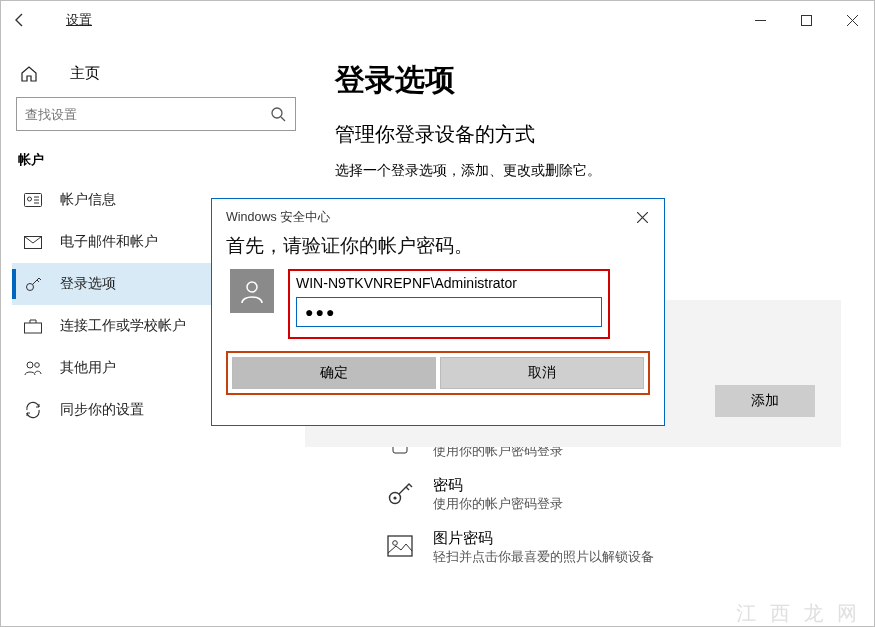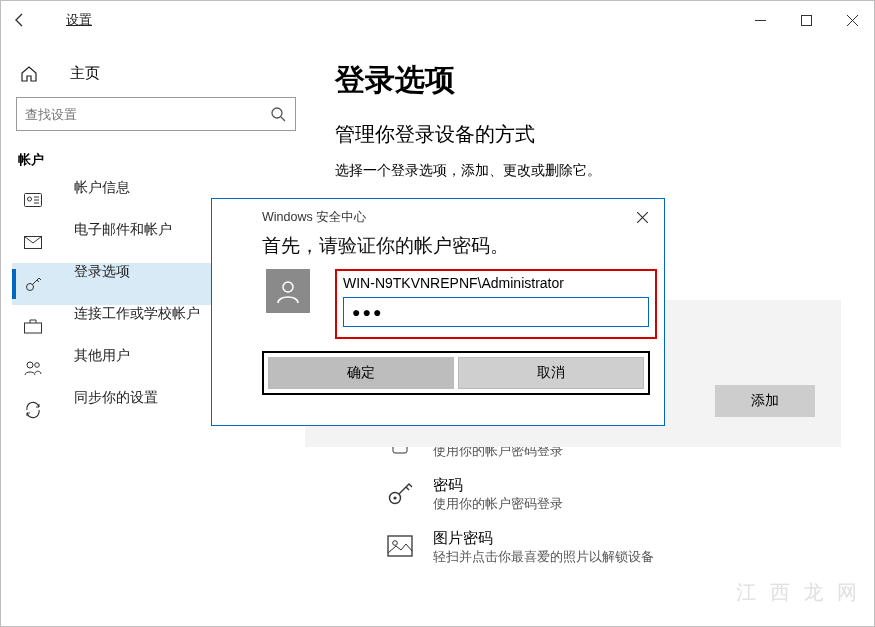--- a/index.html
+++ b/index.html
@@ -23,21 +23,21 @@
 
   .home-row { display:flex; align-items:center; gap:32px; padding:6px 6px 14px 8px; font-size:15px; }
 
   .search { position:relative; width:280px; height:34px; border:1px solid #999; display:flex; align-items:center; margin-left:4px; }
   .search input { border:none; outline:none; flex:1; font-size:13px; padding:0 8px; height:100%; background:transparent; }
   .search .s-icon { width:34px; display:flex; align-items:center; justify-content:center; color:#555; }
 
   .section-label { font-size:13px; font-weight:700; margin:20px 0 6px 6px; }
 
   .nav { margin-top:10px; }
-  .nav-item { display:flex; gap:32px; height:42px; padding-left:12px; font-size:14px; color:#222; cursor:pointer; position:relative; }
+  .nav-item { display:flex; align-items:center; gap:18px; height:42px; padding-left:12px; font-size:14px; color:#222; cursor:pointer; position:relative; }
   .nav-item.active { background:#d9eaf7; }
   .nav-item.active::before { content:""; position:absolute; left:0; top:6px; bottom:6px; width:4px; background:#0067c0; }
   .nav-icon { width:18px; display:flex; align-items:center; justify-content:center; color:#333; }
 
   
   h1.page-title { font-size:30px; font-weight:600; margin:0 0 20px 0; }
   h2.sub-title { font-size:20px; font-weight:500; margin:0 0 14px 0; }
   .desc { font-size:14px; margin-bottom:18px; }
   .opt-line { display:flex; align-items:center; gap:18px; font-size:15px; padding-left:24px; margin-bottom:8px;}
   .bullet-dots::before { content:"• •"; letter-spacing:2px; font-weight:bold; }
@@ -46,35 +46,35 @@
   .panel-text { font-size:15px; margin-bottom:0; }
   .add-row { display:flex; justify-content:flex-end; margin-top:40px; }
   .add-btn { width:100px; height:32px; background:#cdcdcd; border:none; font-size:14px; cursor:pointer; }
 
   .opt-block { display:flex; gap:18px; padding:8px 0 8px 50px; align-items:flex-start; }
   .opt-block .oicon { width:30px; height:34px; color:#333; display:flex; align-items:center; justify-content:center; }
   .opt-block .otext .ot-title { font-size:15px; }
   .opt-block .otext .ot-sub { font-size:13px; color:#555; }
 
   
-  .dialog { position:absolute; left:211px; top:198px; width:454px; height:228px; background:#fff; border:1px solid #0067c0; z-index:100;padding-left:36px; }
+  .dialog { position:absolute; left:211px; top:198px; width:454px; height:228px; background:#fff; border:1px solid #0067c0; z-index:100; }
   .dlg-title-row { display:flex; align-items:center; justify-content:space-between; padding:6px 10px 0 14px; font-size:12.5px; color:#333;}
   .close-x { width:24px; height:24px; display:flex; align-items:center; justify-content:center; cursor:pointer; }
   .dlg-heading { font-size:19px; padding:4px 0 10px 14px; color:#111; }
   .dlg-body { padding:0 18px 0 18px; display:flex; gap:14px; align-items:flex-start;}
   .avatar { width:44px; height:44px; background:#8a8a8a; display:flex; align-items:center; justify-content:center; color:#fff; flex-shrink:0;}
   .account-name { font-size:14px; margin-bottom:6px; }
-  .cred-box { border:2px solid #d40000; padding:4px 6px 10px 6px; width:322px;margin-left:11px; }
+  .cred-box { border:2px solid #d40000; padding:4px 6px 10px 6px; width:322px; }
   .pwd { width:100%; height:30px; border:1px solid #0067c0; outline:none; font-size:14px; padding:2px 8px; letter-spacing:2px; }
-  .btn-row-wrap { border:2px solid #000000; margin:12px 14px 0 14px; padding:4px; display:flex; gap:4px; }
+  .btn-row-wrap { border:2px solid #c2410c; margin:12px 14px 0 14px; padding:4px; display:flex; gap:4px; }
   .dlg-btn { flex:1; height:32px; background:#cfcfcf; border:1px solid #bbb; font-size:14px; cursor:pointer; }
   .dlg-btn.ok { background:#bdbdbd; }
 
   
-  .wm { position:absolute; right:14px; bottom:21px; font-size:20px; color:#e0e0e0; letter-spacing:4px; pointer-events:none; font-weight:400;}
+  .wm { position:absolute; right:14px; bottom:0; font-size:20px; color:#e0e0e0; letter-spacing:4px; pointer-events:none; font-weight:400;}
 
   svg { display:block; }
 </style>
 </head>
 <body>
 
 <div class="frame"></div>
 
 <div class="titlebar">
   <div class="back">

